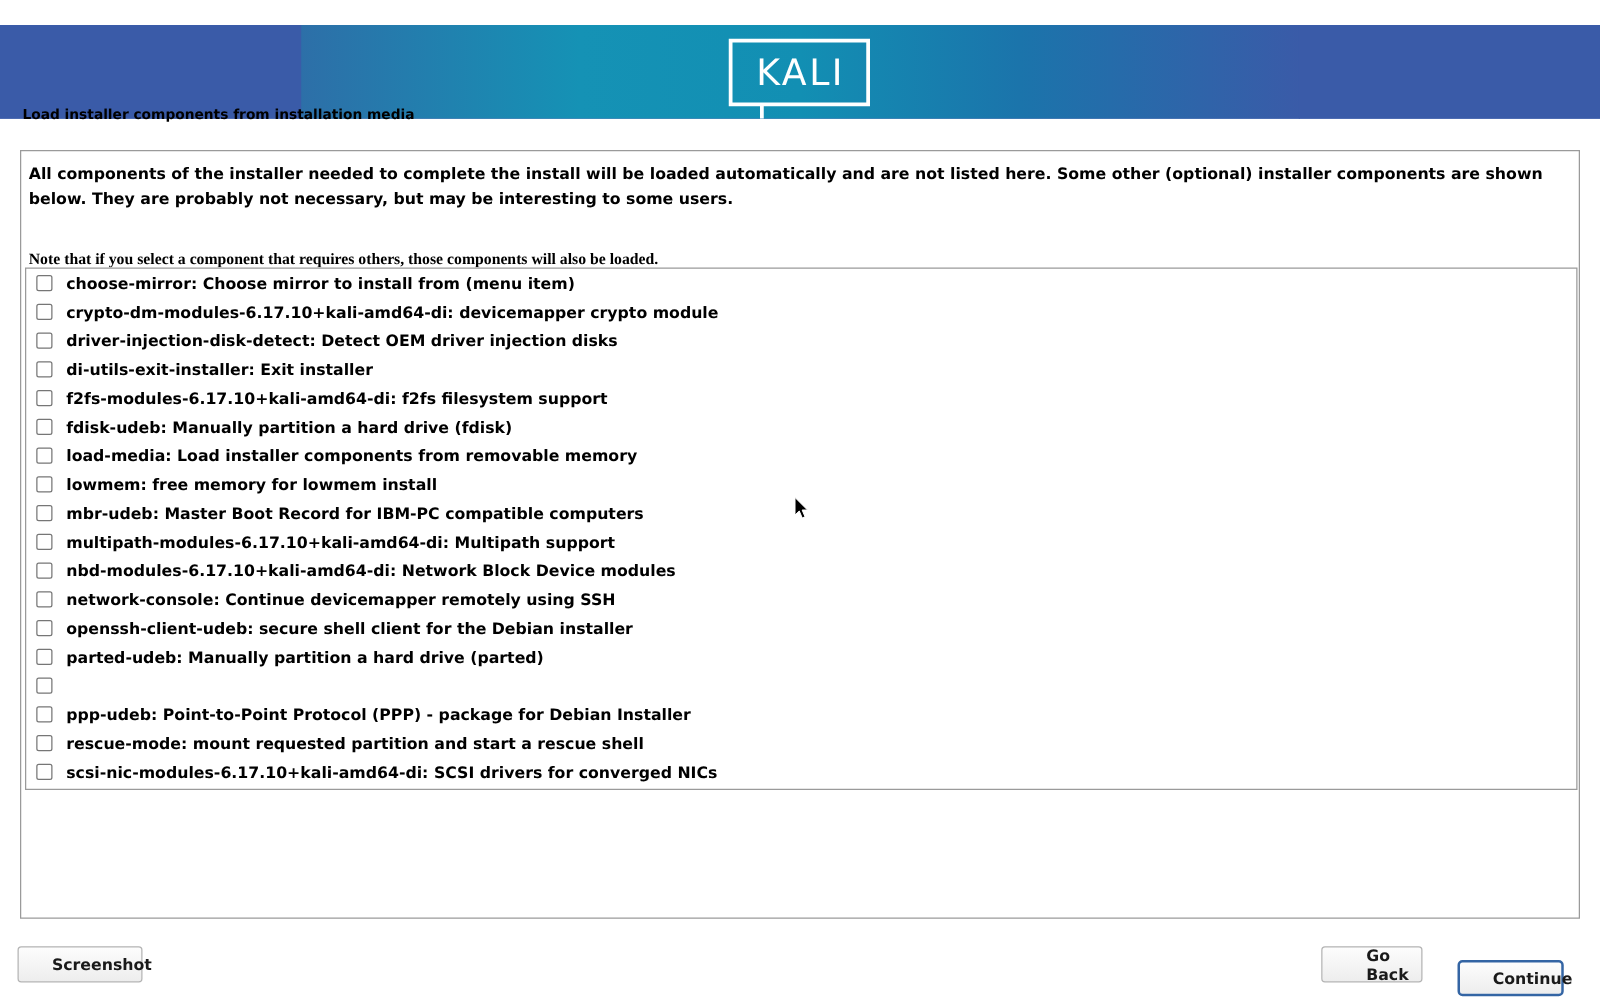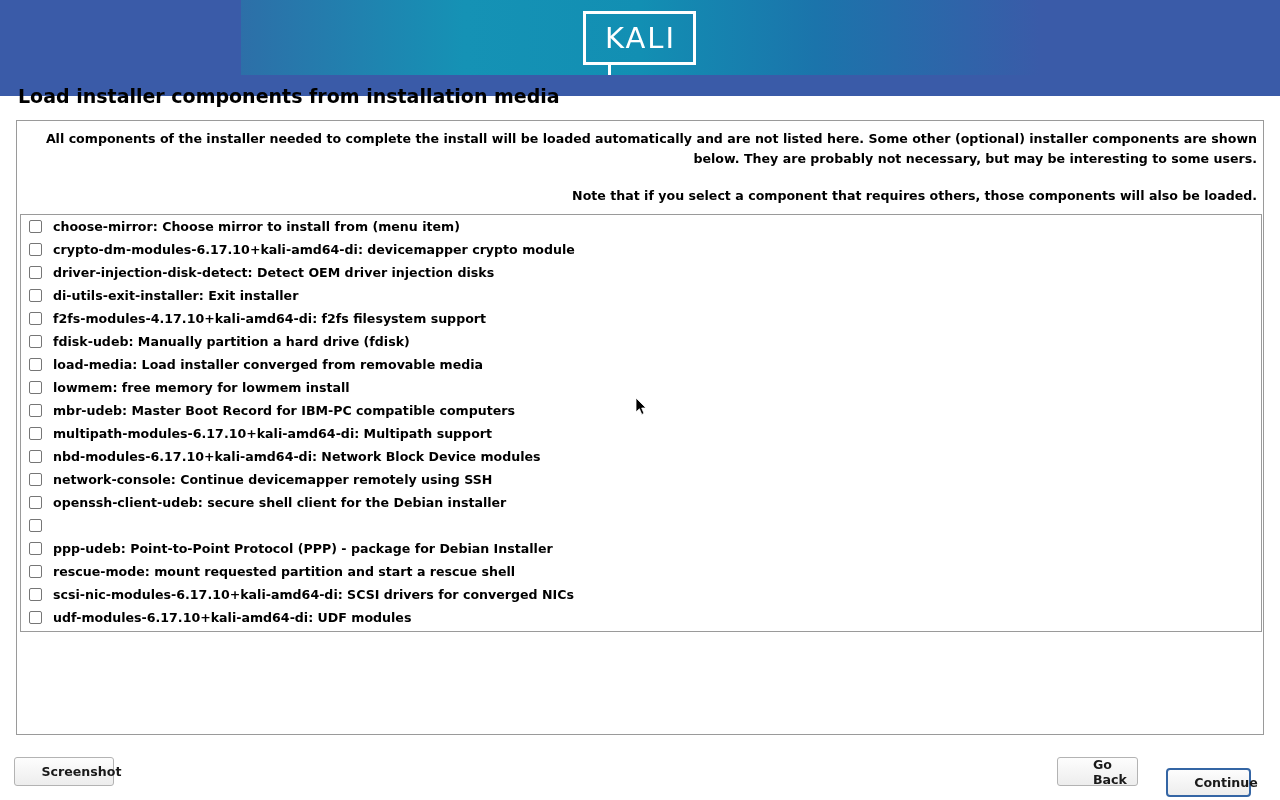--- a/index.html
+++ b/index.html
@@ -10,23 +10,24 @@
     height: 800px;
     overflow: hidden;
     font-family: "DejaVu Sans", "Liberation Sans", sans-serif;
     background: #ffffff;
   }
 
   
   .banner {
     position: relative;
     width: 1280px;
-    height: 96px;
+    height: 75px;
     background: #3a5ba8;
     overflow: hidden;
+    margin-top: 20px;
   }
   .banner-gradient {
     position: absolute;
     left: 240px;
     top: 0;
     width: 800px;
     height: 75px;
     background: linear-gradient(90deg, #2d6fa8 0%, #1592b5 28%, #128fb3 50%, #1b74ab 72%, #3a5ba8 100%);
   }
   .banner-left {
@@ -66,47 +67,46 @@
     width: 3px;
     height: 11px;
     background: #ffffff;
   }
 
   
   .page-title {
     position: absolute;
     left: 18px;
     top: 85px;
-    font-size: 19px;
+    font-size: 11px;
     font-weight: bold;
     color: #000000;
   }
 
   
   .main-frame {
     position: absolute;
     left: 16px;
     top: 120px;
     width: 1248px;
     height: 615px;
     border: 1px solid #9a9a9a;
     background: #ffffff;
   }
   .intro {
     padding: 8px 6px 0 6px;
-    text-align: right;
   }
   .intro p {
     margin: 0;
     font-size: 12.6px;
     font-weight: bold;
     color: #000000;
     line-height: 1.55;
   }
-  .intro p.spaced { margin-top: 18px; }
+  .intro p.spaced { margin-top: 30px; font-family: Liberation Serif, serif; }
   .sublabel {
     margin: 14px 0 6px 10px;
     font-size: 12.2px;
     font-style: italic;
     color: #000000;
   }
 
   
   .listbox {
     position: absolute;
@@ -209,29 +209,29 @@
     <div class="list-item">
       <span class="checkbox"></span>
       <span class="item-label">driver-injection-disk-detect: Detect OEM driver injection disks</span>
     </div>
     <div class="list-item">
       <span class="checkbox"></span>
       <span class="item-label">di-utils-exit-installer: Exit installer</span>
     </div>
     <div class="list-item">
       <span class="checkbox"></span>
-      <span class="item-label">f2fs-modules-4.17.10+kali-amd64-di: f2fs filesystem support</span>
+      <span class="item-label">f2fs-modules-6.17.10+kali-amd64-di: f2fs filesystem support</span>
     </div>
     <div class="list-item">
       <span class="checkbox"></span>
       <span class="item-label">fdisk-udeb: Manually partition a hard drive (fdisk)</span>
     </div>
     <div class="list-item">
       <span class="checkbox"></span>
-      <span class="item-label">load-media: Load installer converged from removable media</span>
+      <span class="item-label">load-media: Load installer components from removable memory</span>
     </div>
     <div class="list-item">
       <span class="checkbox"></span>
       <span class="item-label">lowmem: free memory for lowmem install</span>
     </div>
     <div class="list-item">
       <span class="checkbox"></span>
       <span class="item-label">mbr-udeb: Master Boot Record for IBM-PC compatible computers</span>
     </div>
     <div class="list-item">
@@ -242,20 +242,24 @@
       <span class="checkbox"></span>
       <span class="item-label">nbd-modules-6.17.10+kali-amd64-di: Network Block Device modules</span>
     </div>
     <div class="list-item">
       <span class="checkbox"></span>
       <span class="item-label">network-console: Continue devicemapper remotely using SSH</span>
     </div>
     <div class="list-item">
       <span class="checkbox"></span>
       <span class="item-label">openssh-client-udeb: secure shell client for the Debian installer</span>
+    </div>
+    <div class="list-item">
+      <span class="checkbox"></span>
+      <span class="item-label">parted-udeb: Manually partition a hard drive (parted)</span>
     </div>
     <div class="list-item">
       <span class="checkbox"></span>
     </div>
     <div class="list-item">
       <span class="checkbox"></span>
       <span class="item-label">ppp-udeb: Point-to-Point Protocol (PPP) - package for Debian Installer</span>
     </div>
     <div class="list-item">
       <span class="checkbox"></span>

